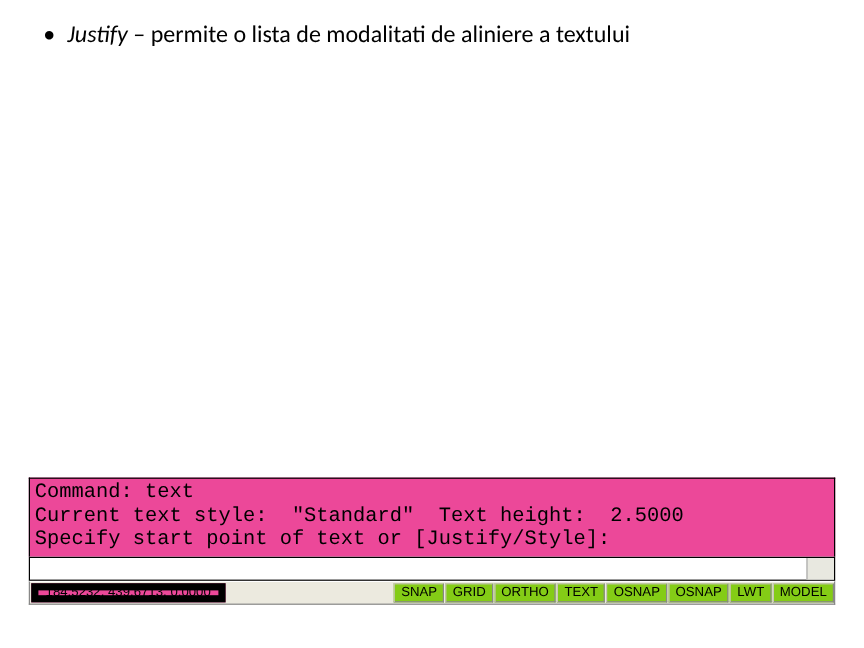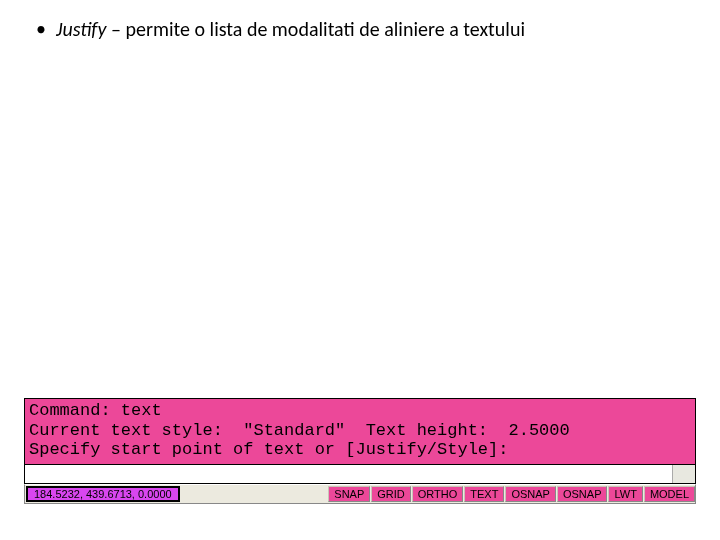--- a/index.html
+++ b/index.html
@@ -82,37 +82,37 @@
     align-items: stretch;
     background: #eceadf;
     border: 1px solid #888;
     border-top: 1px solid #fff;
     height: 20px;
     font-family: "Tahoma", sans-serif;
     font-size: 11px;
     color: #000;
   }
   .statusbar .coords {
-    background: #d946ef;
-    border: 2px solid #000000;
+    background: #ec4899;
+    border: 6px solid #000000;
     display: inline-flex;
     align-items: center;
     padding: 0 6px;
     min-width: 150px;
     margin: 1px;
   }
   .statusbar .flex { flex: 1; }
   .statusbar .btn {
     display: inline-flex;
     align-items: center;
     padding: 0 5px;
     border: 1px solid #c8c5b8;
     border-right-color: #888;
     border-bottom-color: #888;
-    background: #ec4899;
+    background: #84cc16;
     margin: 1px 0 1px 1px;
     height: 16px;
   }
 </style>
 </head>
 <body>
 
 <div class="slide">
   <ul class="bullets">
     <li>

